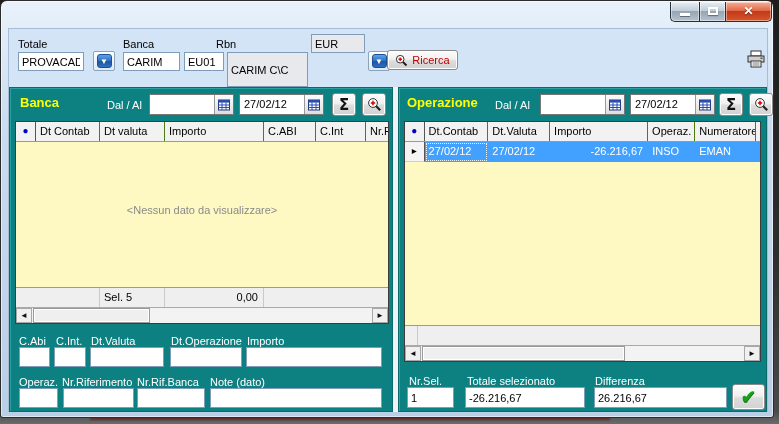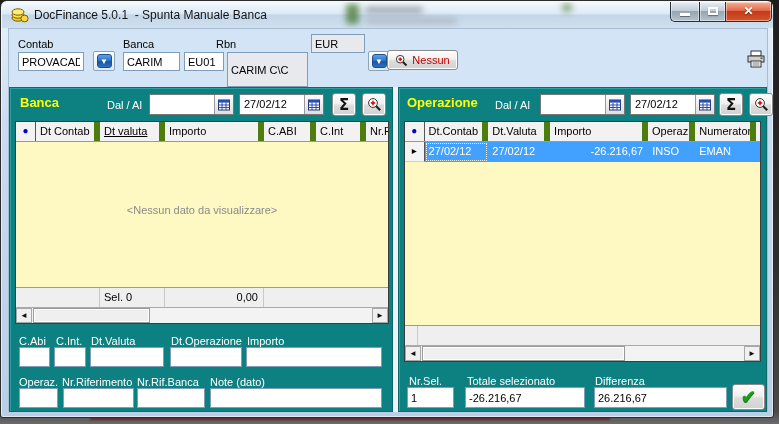--- a/index.html
+++ b/index.html
@@ -63,21 +63,21 @@
   .datefield .dval { flex:1; font-size:11px; padding:3px 2px 0 4px; color:#000; }
   .cal-btn { width:19px; height:19px; border-left:1px solid #999;
     background:linear-gradient(180deg,#fcfcfc,#dedede); display:flex; align-items:center; justify-content:center; }
   .sq-btn { width:24px; height:23px; }
   .sigma { font-size:15px; color:#111; font-weight:bold; font-family:"DejaVu Sans",sans-serif; }
 
   
   .grid { background:#fff; border:1px solid #3c3c3c; }
   .grow { display:flex; width:100%; }
   .gh { height:20px; background:#f2f2f2; border-bottom:1px solid #9a9a9a; }
-  .gh .gcell { font-size:11px; color:#000; padding:3px 0 0 4px; border-right:6px solid #4d7c0f; overflow:hidden; white-space:nowrap; }
+  .gh .gcell { font-size:11px; color:#000; padding:3px 0 0 4px; border-right:1px solid #4d7c0f; overflow:hidden; white-space:nowrap; }
   .gcell0 { width:20px; border-right:1px solid #555 !important; text-align:center; padding:2px 0 0 0 !important; }
   .dot { color:#0000cc; font-size:10px; line-height:12px; }
   .gbody { position:relative; background:#fef9c3; }
   .empty-msg { width:100%; text-align:center; font-size:11px; color:#8a8a8a; }
   .drow { height:20px; }
   .drow .gcell { font-size:11px; padding:3px 0 0 4px; overflow:hidden; white-space:nowrap; }
   .sel { background:#42a0ff; color:#fff; }
   .ind-cell { width:20px; background:#f4f4f4; border-right:1px solid #555; border-bottom:1px solid #cfcfcf; color:#000; text-align:center; font-size:10px; padding-top:3px; }
   .num { text-align:right; padding-right:5px !important; }
   .focus-dotted { outline:1px dotted #e8f4ff; outline-offset:-2px; }
@@ -97,51 +97,36 @@
   svg { display:block; }
 </style>
 </head>
 <body>
 
 <div class="abs desktop-shade"></div>
 <div class="abs desktop-red"></div>
 
 <div class="abs window">
 
-  <div class="abs titlebar">
-    <div class="abs glass-blob" style="left:344px;top:2px;width:13px;height:20px;background:#4e7d3a;"></div>
-    <div class="abs glass-blob" style="left:363px;top:5px;width:58px;height:6px;background:#8a8f96;"></div>
-    <div class="abs glass-blob" style="left:363px;top:16px;width:92px;height:6px;background:#9aa0a8;opacity:.55;"></div>
-    <div class="abs glass-blob" style="left:560px;top:1px;width:10px;height:9px;background:#57813d;opacity:.6;"></div>
-    <div class="abs app-icon">
-      <svg width="18" height="16" viewBox="0 0 18 16">
-        <ellipse cx="7" cy="11" rx="6" ry="3.2" fill="#f3cf2a" stroke="#7a5d00"></ellipse>
-        <ellipse cx="7" cy="8" rx="6" ry="3.2" fill="#f8de52" stroke="#7a5d00"></ellipse>
-        <ellipse cx="7" cy="5" rx="6" ry="3.2" fill="#fdeb7c" stroke="#7a5d00"></ellipse>
-        <ellipse cx="13.5" cy="11.5" rx="3.6" ry="3.4" fill="#f6d83e" stroke="#7a5d00"></ellipse>
-      </svg>
-    </div>
-    <div class="abs title-text">DocFinance 5.0.1  - Spunta Manuale Banca</div>
-  </div>
 
   <div class="abs cap-btns">
     <div class="cap-btn cap-min">
         <div class="ic-min"></div>
       </div>
     <div class="cap-btn cap-max">
         <div class="ic-max"></div>
       </div>
     <div class="cap-btn cap-close">
         <div class="ic-close">✕</div>
       </div>
   </div>
 
   <div class="abs content"></div>
 
-  <div class="abs tb-label" style="left:17px;top:37px;">Contab</div>
+  <div class="abs tb-label" style="left:17px;top:37px;">Totale</div>
   <div class="abs tb-label" style="left:122px;top:37px;">Banca</div>
   <div class="abs tb-label" style="left:183px;top:37px;padding-left:32px;">Rbn</div>
 
   <input class="abs field" style="left: 17px; top: 51px; width: 66px; height: 19px;" value="PROVACADC">
   <div class="abs dd-btn" style="left:92px;top:50px;">
       <div class="dd-inner">▼</div>
     </div>
   <input class="abs field" style="left: 122px; top: 51px; width: 57px; height: 19px;" value="CARIM">
   <input class="abs field" style="left: 183px; top: 51px; width: 40px; height: 19px;" value="EU01">
   <input class="abs field" style="left: 226px; top: 51px; width: 81px; height: 35px;" readonly="" value="CARIM C\C">
@@ -152,21 +137,21 @@
 
   <div class="abs btn3d ricerca-btn">
     <span>
       <svg width="13" height="13" viewBox="0 0 13 13">
         <circle cx="5.2" cy="5.2" r="3.8" fill="#fff" stroke="#333"></circle>
         <line x1="5.2" y1="3.4" x2="5.2" y2="7" stroke="#d00" stroke-width="1.4"></line>
         <line x1="3.4" y1="5.2" x2="7" y2="5.2" stroke="#d00" stroke-width="1.4"></line>
         <line x1="8" y1="8" x2="11.5" y2="11.5" stroke="#222" stroke-width="2"></line>
       </svg>
     </span>
-    <span>Nessun</span>
+    <span>Ricerca</span>
   </div>
 
   <div class="abs" style="left:745px;top:49px;">
     <svg width="20" height="19" viewBox="0 0 20 19">
       <rect x="5" y="1" width="10" height="5" fill="#fff" stroke="#333"></rect>
       <rect x="2" y="6" width="16" height="6" fill="#cfcfcf" stroke="#333"></rect>
       <rect x="14.5" y="7.5" width="2" height="1.5" fill="#555"></rect>
       <rect x="5" y="11" width="10" height="6" fill="#fff" stroke="#333"></rect>
       <line x1="6.5" y1="13" x2="13.5" y2="13" stroke="#777"></line>
       <line x1="6.5" y1="15" x2="13.5" y2="15" stroke="#777"></line>
@@ -216,32 +201,32 @@
             <line x1="3.8" y1="6" x2="8.2" y2="6" stroke="#d00" stroke-width="1.5"></line>
             <line x1="9.2" y1="9.2" x2="13.2" y2="13.2" stroke="#222" stroke-width="2.2"></line>
           </svg>
       </span>
     </div>
 
     <div class="abs grid" style="left:5px;top:33px;width:374px;height:203px;">
       <div class="grow gh">
         <div class="gcell gcell0"><span class="dot">●</span></div>
         <div class="gcell" style="width:64px;">Dt Contab</div>
-        <div class="gcell" style="width:65px;text-decoration:underline;">Dt valuta</div>
+        <div class="gcell" style="width:65px;">Dt valuta</div>
         <div class="gcell" style="width:99px;">Importo</div>
         <div class="gcell" style="width:52px;">C.ABI</div>
         <div class="gcell" style="width:50px;">C.Int</div>
         <div class="gcell" style="flex:1;border-right:none;">Nr.R</div>
       </div>
       <div class="gbody" style="height:145px;">
         <div class="abs empty-msg" style="top:62px;">&lt;Nessun dato da visualizzare&gt;</div>
       </div>
       <div class="grow gfoot">
         <div class="gcell" style="width:84px;"></div>
-        <div class="gcell" style="width:65px;">Sel. 0</div>
+        <div class="gcell" style="width:65px;">Sel. 5</div>
         <div class="gcell num" style="width:99px;">0,00</div>
         <div class="gcell" style="flex:1;border-right:none;"></div>
       </div>
       <div class="hscroll">
         <div class="sc-arrow" style="left:0;">◄</div>
         <div class="sc-thumb" style="left:17px;width:117px;"></div>
         <div class="sc-arrow" style="right:0;">►</div>
       </div>
     </div>
 

